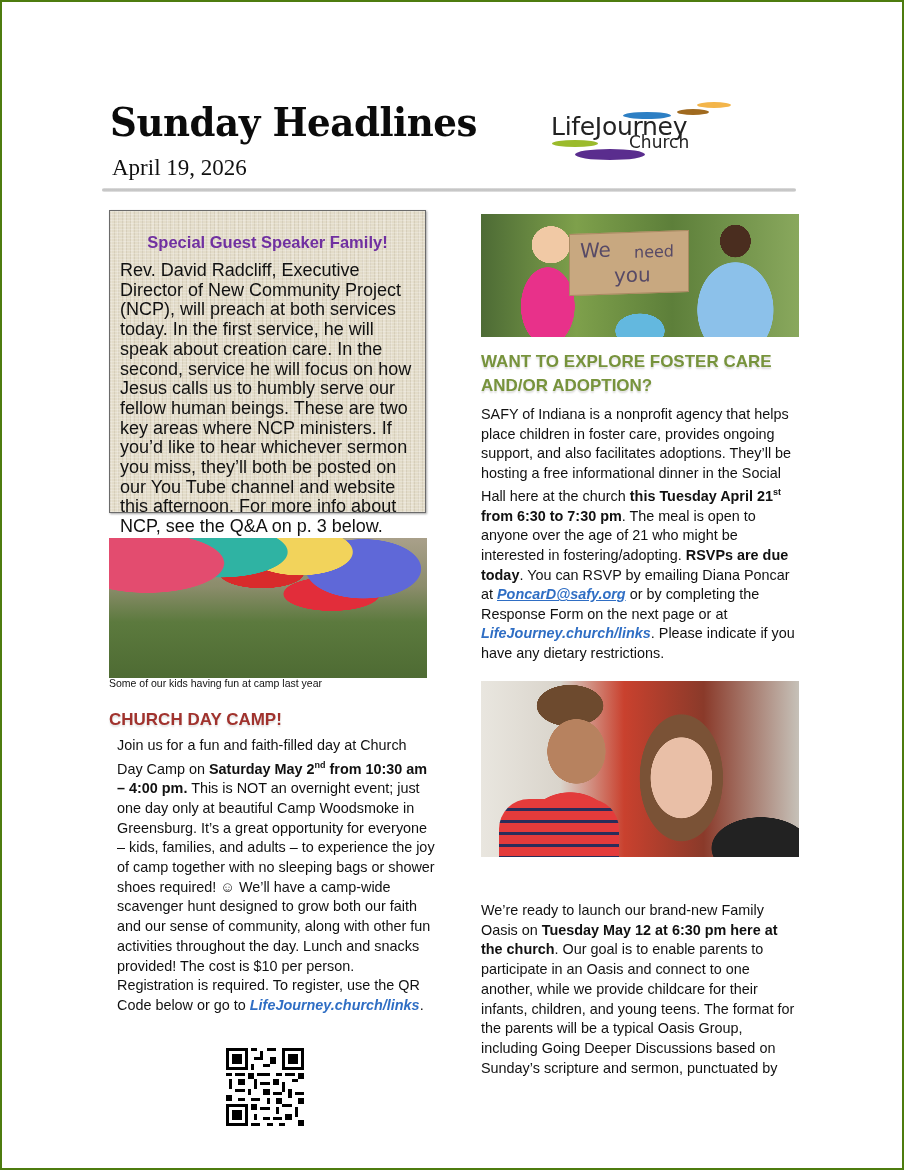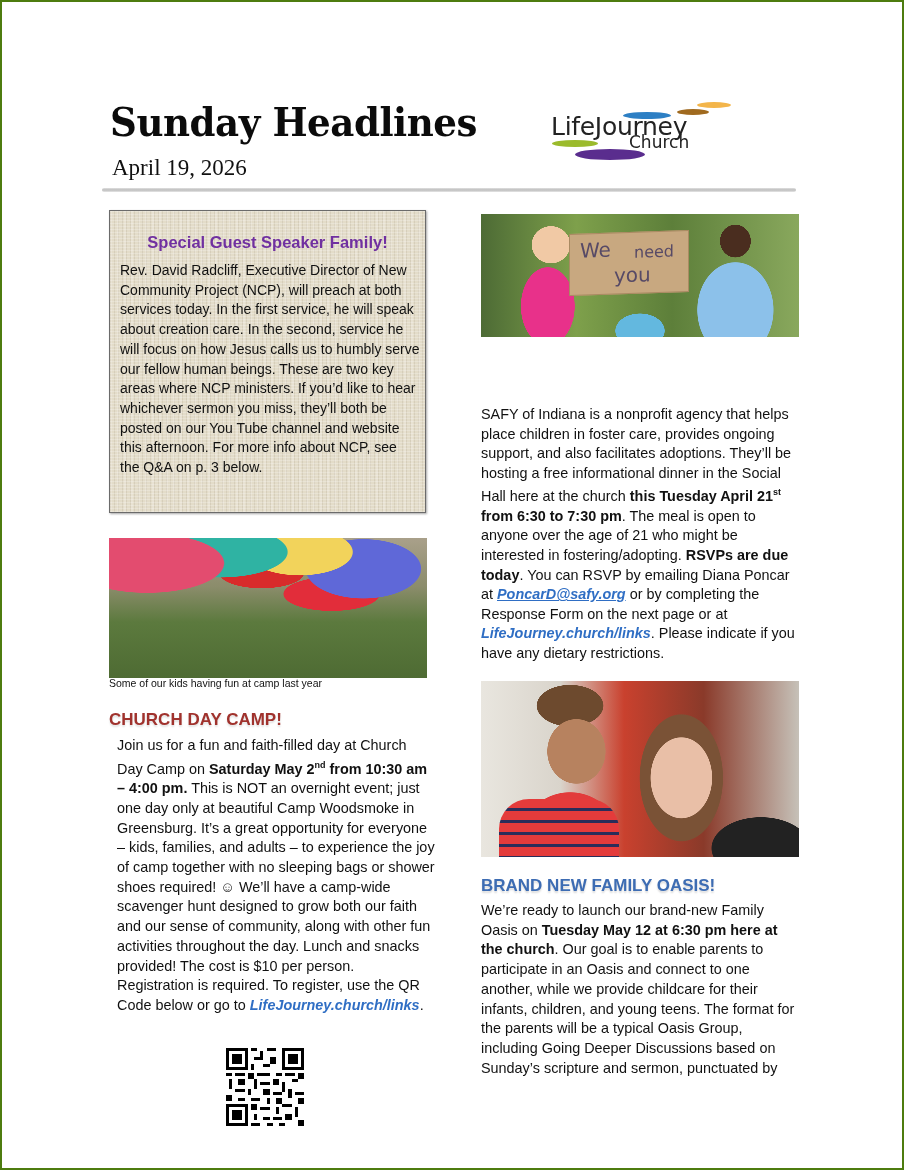--- a/index.html
+++ b/index.html
@@ -14,21 +14,21 @@
   .logo .t2 { position: absolute; left: 82px; top: 32px; font-family: "DejaVu Sans", sans-serif; font-size: 17px; color: #222; }
 
   .speaker-box { position: absolute; left: 107px; top: 208px; width: 317px; height: 303px; border: 1px solid #6b6b6b; box-sizing: border-box;
     background-color: #e3dcc9;
     background-image:
       repeating-linear-gradient(0deg, rgba(255,255,255,0.22) 0 1px, transparent 1px 3px),
       repeating-linear-gradient(90deg, rgba(120,105,80,0.12) 0 1px, transparent 1px 4px),
       repeating-linear-gradient(90deg, rgba(255,255,255,0.18) 0 2px, transparent 2px 7px);
     box-shadow: 1px 1px 2px rgba(0,0,0,0.35); }
   .speaker-title { position: absolute; left: 0; right: 0; top: 22px; text-align: center; font-weight: bold; font-size: 16.5px; color: #7030a0; }
-  .speaker-body { position: absolute; left: 10px; top: 50px; width: 300px; font-size: 14px; line-height: 19.7px; color: #111; }
+  .speaker-body { position: absolute; left: 10px; top: 50px; width: 300px; font-size: 18px; line-height: 19.7px; color: #111; }
 
   .photo { position: absolute; overflow: hidden; }
   .camp-photo { left: 107px; top: 536px; width: 318px; height: 140px;
     background:
       radial-gradient(ellipse 40% 35% at 12% 18%, #e34c6f 0 60%, transparent 61%),
       radial-gradient(ellipse 35% 30% at 35% 10%, #2fb3a3 0 60%, transparent 61%),
       radial-gradient(ellipse 30% 30% at 60% 10%, #f2d35b 0 55%, transparent 56%),
       radial-gradient(ellipse 30% 35% at 80% 22%, #5f68d8 0 60%, transparent 61%),
       radial-gradient(ellipse 25% 20% at 70% 40%, #e22d3a 0 60%, transparent 61%),
       radial-gradient(ellipse 22% 18% at 48% 25%, #d82b2b 0 60%, transparent 61%),
@@ -166,26 +166,26 @@
   </svg>
 
   <div class="photo foster-photo" title="Children holding a sign">
     <div class="sign">
       <span style="left:10px;top:4px;">We</span>
       <span style="left:64px;top:10px;font-size:16px;">need</span>
       <span style="left:44px;top:30px;">you</span>
     </div>
   </div>
 
+  <div class="h-green">WANT TO EXPLORE FOSTER CARE AND/OR ADOPTION?</div>
   <div class="foster-body">
     <span>SAFY of Indiana is a nonprofit agency that helps place children in foster care, provides ongoing support, and also facilitates adoptions.  They’ll be hosting a free informational dinner in the Social Hall here at the church </span><b><span>this Tuesday April 21</span><sup style="font-size:9px">st</sup><span> from 6:30 to 7:30 pm</span></b><span>.  The meal is open to anyone over the age of 21 who might be interested in fostering/adopting.  </span><b>RSVPs are due today</b><span>.  You can RSVP by emailing Diana Poncar at </span><span class="lnk-u">PoncarD@safy.org</span><span> or by completing the Response Form on the next page or at </span><span class="lnk">LifeJourney.church/links</span><span>.  Please indicate if you have any dietary restrictions.</span>
   </div>
 
   <div class="photo oasis-photo" title="Girl and woman smiling">
     <div class="stripe-bands"></div>
   </div>
 
-  <div class="h-blue">BRAND NEW FAMILY OASIS!</div>
   <div class="oasis-body">
     <span>We’re ready to launch our brand-new Family Oasis on </span><b>Tuesday May 12 at 6:30 pm here at the church</b><span>.  Our goal is to enable parents to participate in an Oasis and connect to one another, while we provide childcare for their infants, children, and young teens.  The format for the parents will be a typical Oasis Group, including Going Deeper Discussions based on Sunday’s scripture and sermon, punctuated by</span>
   </div>
 
 </div>
 
 </body></html>

